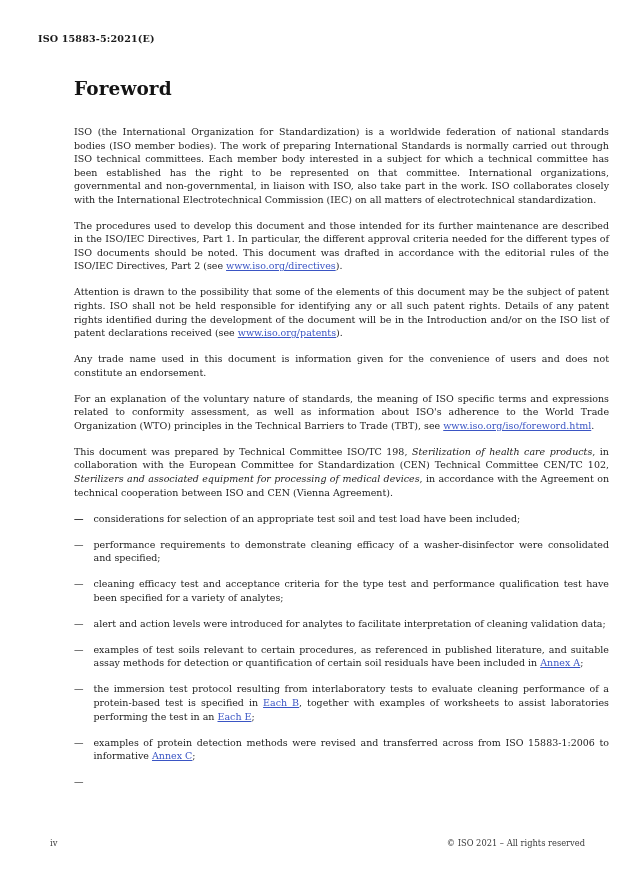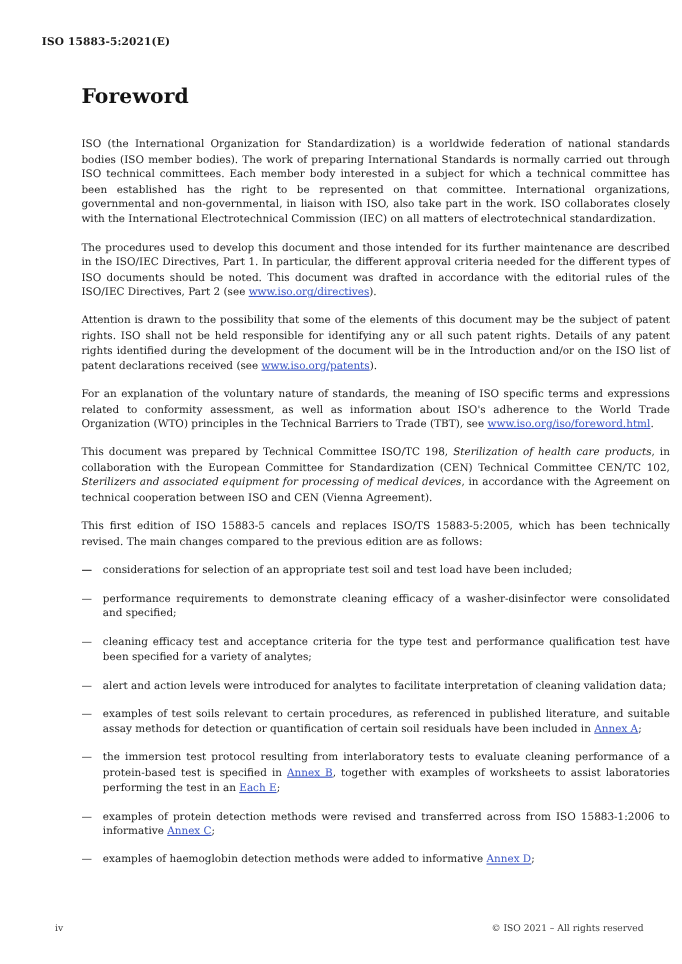--- a/index.html
+++ b/index.html
@@ -112,30 +112,30 @@
     <p class="body-para">ISO (the International Organization for Standardization) is a worldwide federation of national standards bodies (ISO member bodies). The work of preparing International Standards is normally carried out through ISO technical committees. Each member body interested in a subject for which a technical committee has been established has the right to be represented on that committee. International organizations, governmental and non-governmental, in liaison with ISO, also take part in the work. ISO collaborates closely with the International Electrotechnical Commission (IEC) on all matters of electrotechnical standardization.</p>
 
     <p class="body-para">
       <span>The procedures used to develop this document and those intended for its further maintenance are described in the ISO/IEC Directives, Part 1. In particular, the different approval criteria needed for the different types of ISO documents should be noted. This document was drafted in accordance with the editorial rules of the ISO/IEC Directives, Part 2 (see </span><a class="doclink" href="#">www.iso.org/directives</a><span>).</span>
     </p>
 
     <p class="body-para">
       <span>Attention is drawn to the possibility that some of the elements of this document may be the subject of patent rights. ISO shall not be held responsible for identifying any or all such patent rights. Details of any patent rights identified during the development of the document will be in the Introduction and/or on the ISO list of patent declarations received (see </span><a class="doclink" href="#">www.iso.org/patents</a><span>).</span>
     </p>
 
+    <p class="body-para">Any trade name used in this document is information given for the convenience of users and does not constitute an endorsement.</p>
 
     <p class="body-para">
       <span>For an explanation of the voluntary nature of standards, the meaning of ISO specific terms and expressions related to conformity assessment, as well as information about ISO's adherence to the World Trade Organization (WTO) principles in the Technical Barriers to Trade (TBT), see </span><a class="doclink" href="#">www.iso.org/iso/foreword.html</a><span>.</span>
     </p>
 
     <p class="body-para">
       <span>This document was prepared by Technical Committee ISO/TC 198, </span><i class="ital">Sterilization of health care products</i><span>, in collaboration with the European Committee for Standardization (CEN) Technical Committee CEN/TC 102, </span><i class="ital">Sterilizers and associated equipment for processing of medical devices</i><span>, in accordance with the Agreement on technical cooperation between ISO and CEN (Vienna Agreement).</span>
     </p>
 
-    <p class="body-para lead-in">This first edition of ISO 15883-5 cancels and replaces ISO/TS 15883-5:2005, which has been technically revised. The main changes compared to the previous edition are as follows:</p>
 
     <ul class="dash-list">
 
     <li>
         <span class="dash">—</span>
       </li>
         <li>
         <span class="dash">—</span>
         <span class="item-body"><span>considerations for selection of an appropriate test soil and test load have been included;</span></span>
       </li>
@@ -150,29 +150,28 @@
         <li>
         <span class="dash">—</span>
         <span class="item-body"><span>alert and action levels were introduced for analytes to facilitate interpretation of cleaning validation data;</span></span>
       </li>
         <li>
         <span class="dash">—</span>
         <span class="item-body"><span>examples of test soils relevant to certain procedures, as referenced in published literature, and suitable assay methods for detection or quantification of certain soil residuals have been included in </span><a class="doclink" href="#">Annex A</a><span>;</span></span>
       </li>
         <li>
         <span class="dash">—</span>
-        <span class="item-body"><span>the immersion test protocol resulting from interlaboratory tests to evaluate cleaning performance of a protein-based test is specified in </span><a class="doclink" href="#">Annex B</a><span>, together with examples of worksheets to assist laboratories performing the test in an </span><a class="doclink" href="#">Each E</a><span>;</span></span>
+        <span class="item-body"><span>the immersion test protocol resulting from interlaboratory tests to evaluate cleaning performance of a protein-based test is specified in </span><a class="doclink" href="#">Each B</a><span>, together with examples of worksheets to assist laboratories performing the test in an </span><a class="doclink" href="#">Each E</a><span>;</span></span>
       </li>
         <li>
         <span class="dash">—</span>
         <span class="item-body"><span>examples of protein detection methods were revised and transferred across from ISO 15883-1:2006 to informative </span><a class="doclink" href="#">Annex C</a><span>;</span></span>
       </li>
         <li>
         <span class="dash">—</span>
-        <span class="item-body"><span>examples of haemoglobin detection methods were added to informative </span><a class="doclink" href="#">Annex D</a><span>;</span></span>
       </li>
       </ul>
 
   </div>
 
   <div class="footer">
     <span class="pagenum">iv</span>
     <span class="rights">© ISO 2021 – All rights reserved</span>
     <div class="clear"></div>
   </div>

